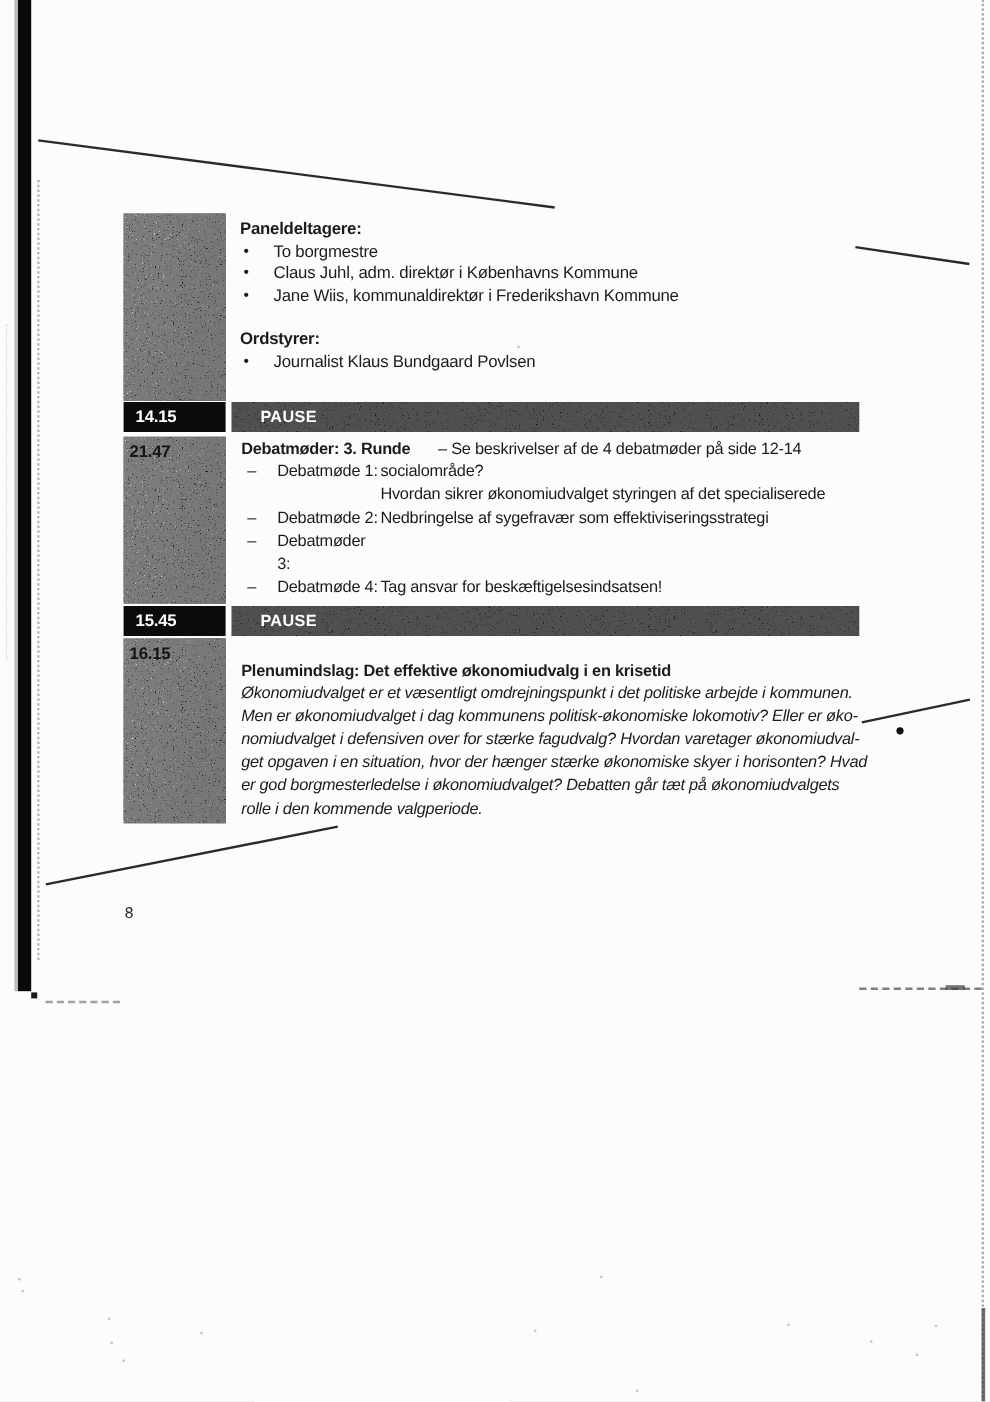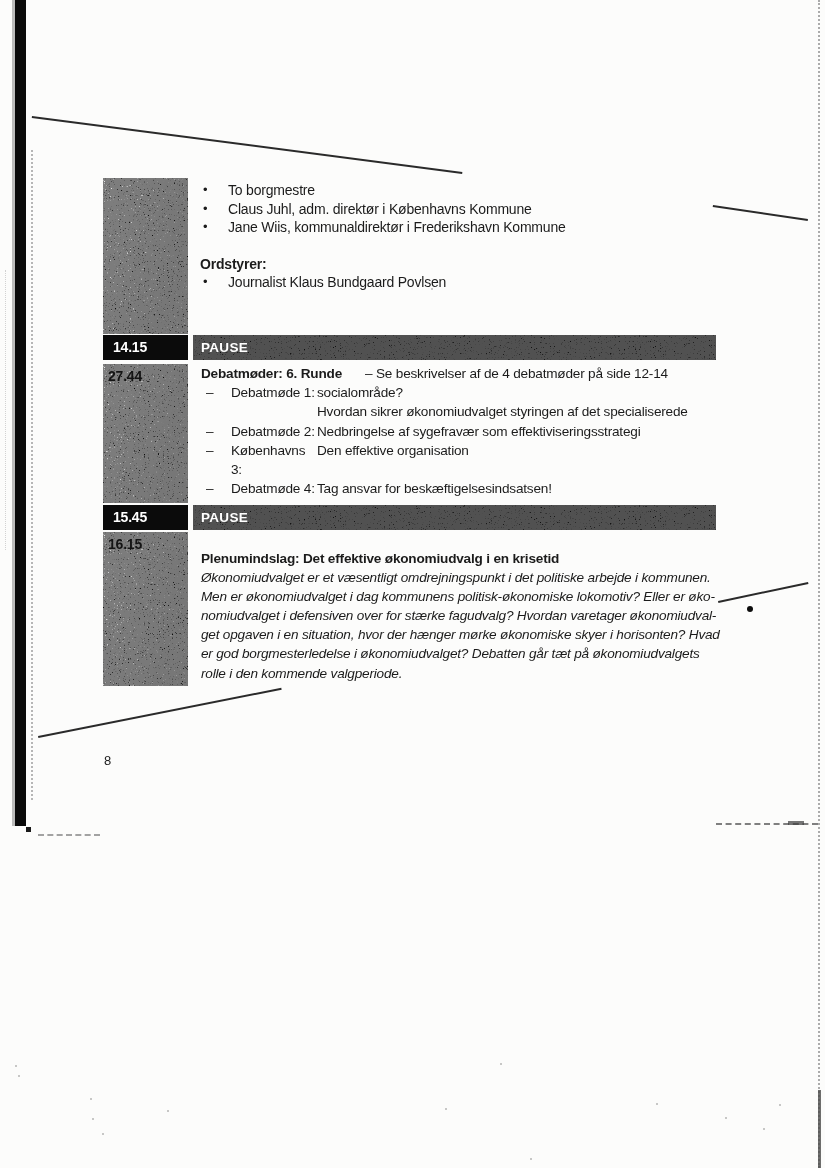--- a/index.html
+++ b/index.html
@@ -30,21 +30,21 @@
   .noise-svg{position:absolute;inset:0;width:100%;height:100%;display:block;}
   .block-label{position:relative;z-index:2;font-weight:700;font-size:14px;color:#141414;padding:4px 0 0 5px;letter-spacing:-.2px;}
   .timecell{
     position:absolute;left:103px;width:85px;height:25px;background:#0b0b0b;color:#fff;
     font-weight:700;font-size:14px;line-height:25px;padding-left:10px;box-sizing:border-box;overflow:hidden;
   }
   .pausebar{
     position:absolute;left:193px;width:523px;height:25px;background:#0d0d0d;color:#fff;
     font-weight:700;font-size:13.5px;line-height:25px;letter-spacing:.3px;box-sizing:border-box;overflow:hidden;
   }
-  .pausebar .bar-text{position:relative;z-index:2;padding-left:8px;}
+  .pausebar .bar-text{position:relative;z-index:2;padding-left:24px;}
   
   .doc-text{letter-spacing:-.2px;}
   .panel{position:absolute;left:200px;top:181px;font-size:14px;line-height:18.6px;width:540px;}
   .phead{font-weight:700;}
   .prow{display:flex;}
   .pmark{width:25px;padding-left:3px;flex:none;font-size:13px;}
   .gap-before{margin-top:18px;}
   .content2{position:absolute;left:201px;top:364px;width:525px;font-size:13.6px;line-height:19.2px;}
   .stitle{white-space:nowrap;}
   .stitle b{font-weight:700;}
@@ -102,20 +102,21 @@
   <div class="speck" style="left:445px;top:1108px;"></div>
   <div class="speck" style="left:500px;top:1063px;"></div>
   <div class="speck" style="left:530px;top:1158px;"></div>
   <div class="speck" style="left:656px;top:1103px;"></div>
   <div class="speck" style="left:725px;top:1117px;"></div>
   <div class="speck" style="left:779px;top:1104px;"></div>
   <div class="speck" style="left:763px;top:1128px;"></div>
   <div class="speck" style="left:431px;top:288px;"></div>
 
   <div class="panel">
+    <div class="phead">Paneldeltagere:</div>
     <div class="prow">
       <span class="pmark">•</span>
       <span>To borgmestre</span>
     </div>
     <div class="prow">
       <span class="pmark">•</span>
       <span>Claus Juhl, adm. direktør i Københavns Kommune</span>
     </div>
     <div class="prow">
       <span class="pmark">•</span>
@@ -143,49 +144,45 @@
         <rect width="100%" height="100%" filter="url(#grainLight)" opacity="0.28"></rect>
       </svg>
     <span class="bar-text">PAUSE</span>
   </div>
 
   <div class="noise-block" style="top:364px;height:139px;">
     <svg class="noise-svg">
         <rect width="100%" height="100%" filter="url(#grainDark)" opacity="0.9"></rect>
         <rect width="100%" height="100%" filter="url(#grainLight)" opacity="0.45"></rect>
       </svg>
-    <div class="block-label">27.44</div>
+    <div class="block-label">21.47</div>
   </div>
   <div class="content2">
     <div class="stitle">
-      <b>Debatmøder: 6. Runde</b><span class="trest">– Se beskrivelser af de 4 debatmøder på side 12-14</span>
+      <b>Debatmøder: 3. Runde</b><span class="trest">– Se beskrivelser af de 4 debatmøder på side 12-14</span>
     </div>
     <div class="ditem">
       <span class="dmark">–</span>
       <span class="dlabel">Debatmøde 1:</span>
       <span class="dtext">
         <span class="dline l2">socialområde?</span>
         <span class="dline">Hvordan sikrer økonomiudvalget styringen af det specialiserede</span>
       </span>
     </div>
     <div class="ditem">
       <span class="dmark">–</span>
       <span class="dlabel">Debatmøde 2:</span>
       <span class="dtext">
         <span class="dline">Nedbringelse af sygefravær som effektiviseringsstrategi</span>
 
       </span>
     </div>
     <div class="ditem">
       <span class="dmark">–</span>
-      <span class="dlabel">Københavns 3:</span>
-      <span class="dtext">
-        <span class="dline">Den effektive organisation</span>
-
-      </span>
+      <span class="dlabel">Debatmøder 3:</span>
     </div>
     <div class="ditem">
       <span class="dmark">–</span>
       <span class="dlabel">Debatmøde 4:</span>
       <span class="dtext">
         <span class="dline">Tag ansvar for beskæftigelsesindsatsen!</span>
 
       </span>
     </div>
   </div>
@@ -205,20 +202,20 @@
         <rect width="100%" height="100%" filter="url(#grainDark)" opacity="0.9"></rect>
         <rect width="100%" height="100%" filter="url(#grainLight)" opacity="0.45"></rect>
       </svg>
     <div class="block-label">16.15</div>
   </div>
   <div class="content3">
     <div class="btitle">Plenumindslag: Det effektive økonomiudvalg i en krisetid</div>
     <div class="pline">Økonomiudvalget er et væsentligt omdrejningspunkt i det politiske arbejde i kommunen.</div>
     <div class="pline">Men er økonomiudvalget i dag kommunens politisk-økonomiske lokomotiv? Eller er øko-</div>
     <div class="pline">nomiudvalget i defensiven over for stærke fagudvalg? Hvordan varetager økonomiudval-</div>
-    <div class="pline">get opgaven i en situation, hvor der hænger mørke økonomiske skyer i horisonten? Hvad</div>
+    <div class="pline">get opgaven i en situation, hvor der hænger stærke økonomiske skyer i horisonten? Hvad</div>
     <div class="pline">er god borgmesterledelse i økonomiudvalget? Debatten går tæt på økonomiudvalgets</div>
     <div class="pline">rolle i den kommende valgperiode.</div>
   </div>
 
   <div class="pagenum">8</div>
 
 </div>
 
 </body></html>

